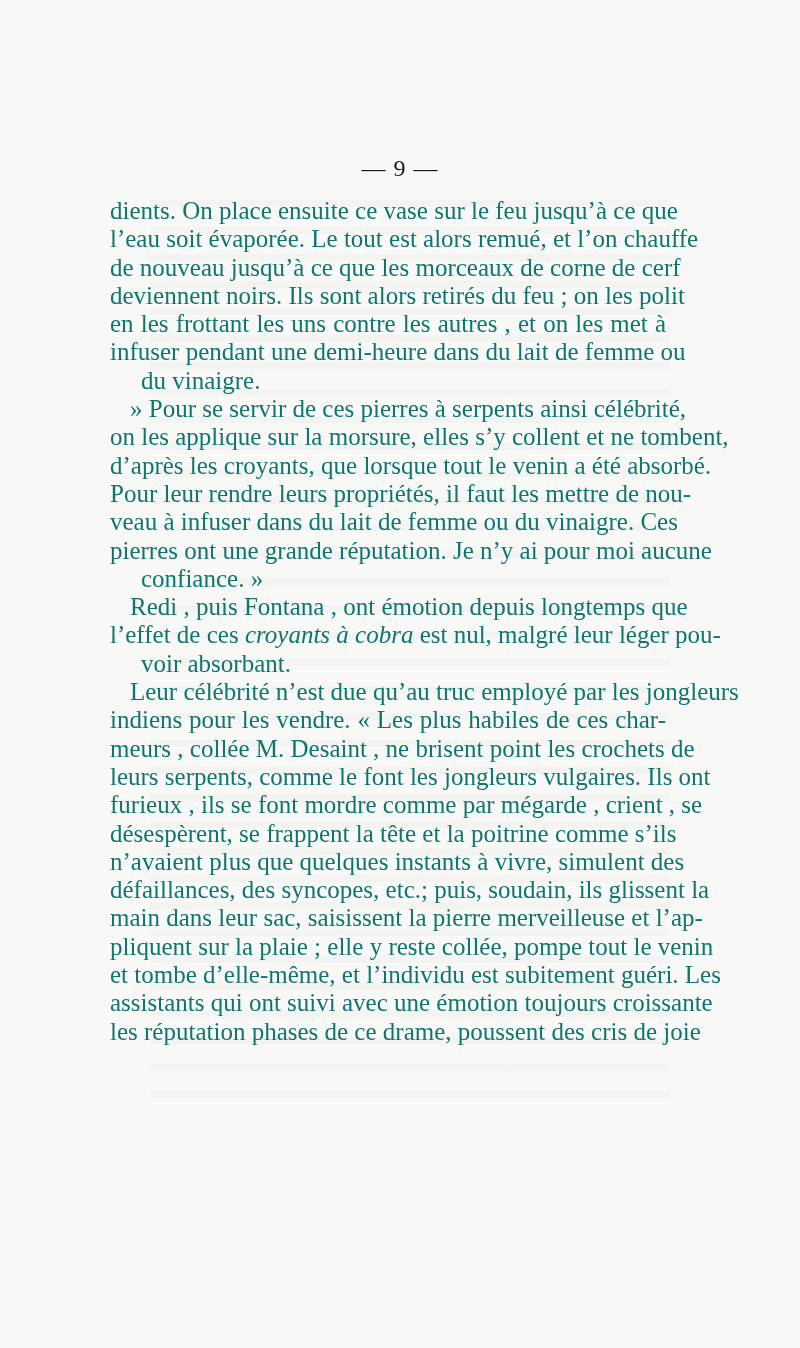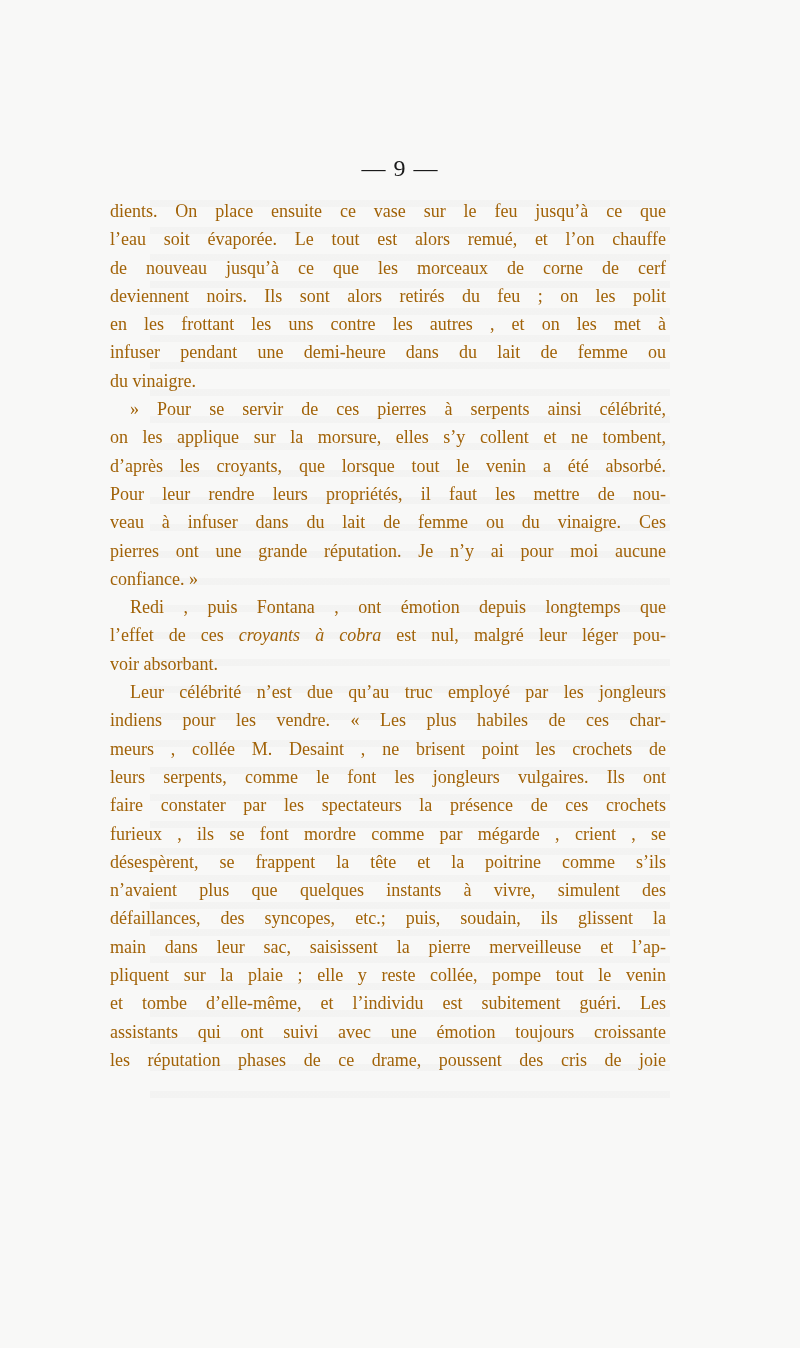--- a/index.html
+++ b/index.html
@@ -44,33 +44,34 @@
       font-size: 24px;
       color: #1a1a1a;
       letter-spacing: 1px;
     }
     .text-block {
       position: absolute;
       left: 110px;
       top: 197px;
       width: 556px;
       font-family: "Liberation Serif", "DejaVu Serif", serif;
-      font-size: 18px;
+      font-size: 25px;
       line-height: 28.3px;
-      color: #a16207;
+      color: #0f766e;
     }
     .line {
       display: block;
       white-space: nowrap;
       text-align: justify;
       text-align-last: justify;
       height: 28.3px;
     }
     .line.last {
       text-align-last: left;
+      margin-left: 31px;
     }
     .indent {
       padding-left: 20px;
     }
     em {
       font-style: italic;
     }
   </style>
 </head>
 <body>
@@ -93,21 +94,20 @@
       <span class="line">veau à infuser dans du lait de femme ou du vinaigre. Ces</span>
       <span class="line">pierres ont une grande réputation. Je n’y ai pour moi aucune</span>
       <span class="line last">confiance. »</span>
       <span class="line indent">Redi , puis Fontana , ont émotion depuis longtemps que</span>
       <span class="line"><span>l’effet de ces </span><em>croyants à cobra</em><span> est nul, malgré leur léger pou-</span></span>
       <span class="line last">voir absorbant.</span>
       <span class="line indent">Leur célébrité n’est due qu’au truc employé par les jongleurs</span>
       <span class="line">indiens pour les vendre. « Les plus habiles de ces char-</span>
       <span class="line">meurs , collée M. Desaint , ne brisent point les crochets de</span>
       <span class="line">leurs serpents, comme le font les jongleurs vulgaires. Ils ont</span>
-      <span class="line">faire constater par les spectateurs la présence de ces crochets</span>
       <span class="line">furieux , ils se font mordre comme par mégarde , crient , se</span>
       <span class="line">désespèrent, se frappent la tête et la poitrine comme s’ils</span>
       <span class="line">n’avaient plus que quelques instants à vivre, simulent des</span>
       <span class="line">défaillances, des syncopes, etc.; puis, soudain, ils glissent la</span>
       <span class="line">main dans leur sac, saisissent la pierre merveilleuse et l’ap-</span>
       <span class="line">pliquent sur la plaie ; elle y reste collée, pompe tout le venin</span>
       <span class="line">et tombe d’elle-même, et l’individu est subitement guéri. Les</span>
       <span class="line">assistants qui ont suivi avec une émotion toujours croissante</span>
       <span class="line">les réputation phases de ce drame, poussent des cris de joie</span>
     </div>

